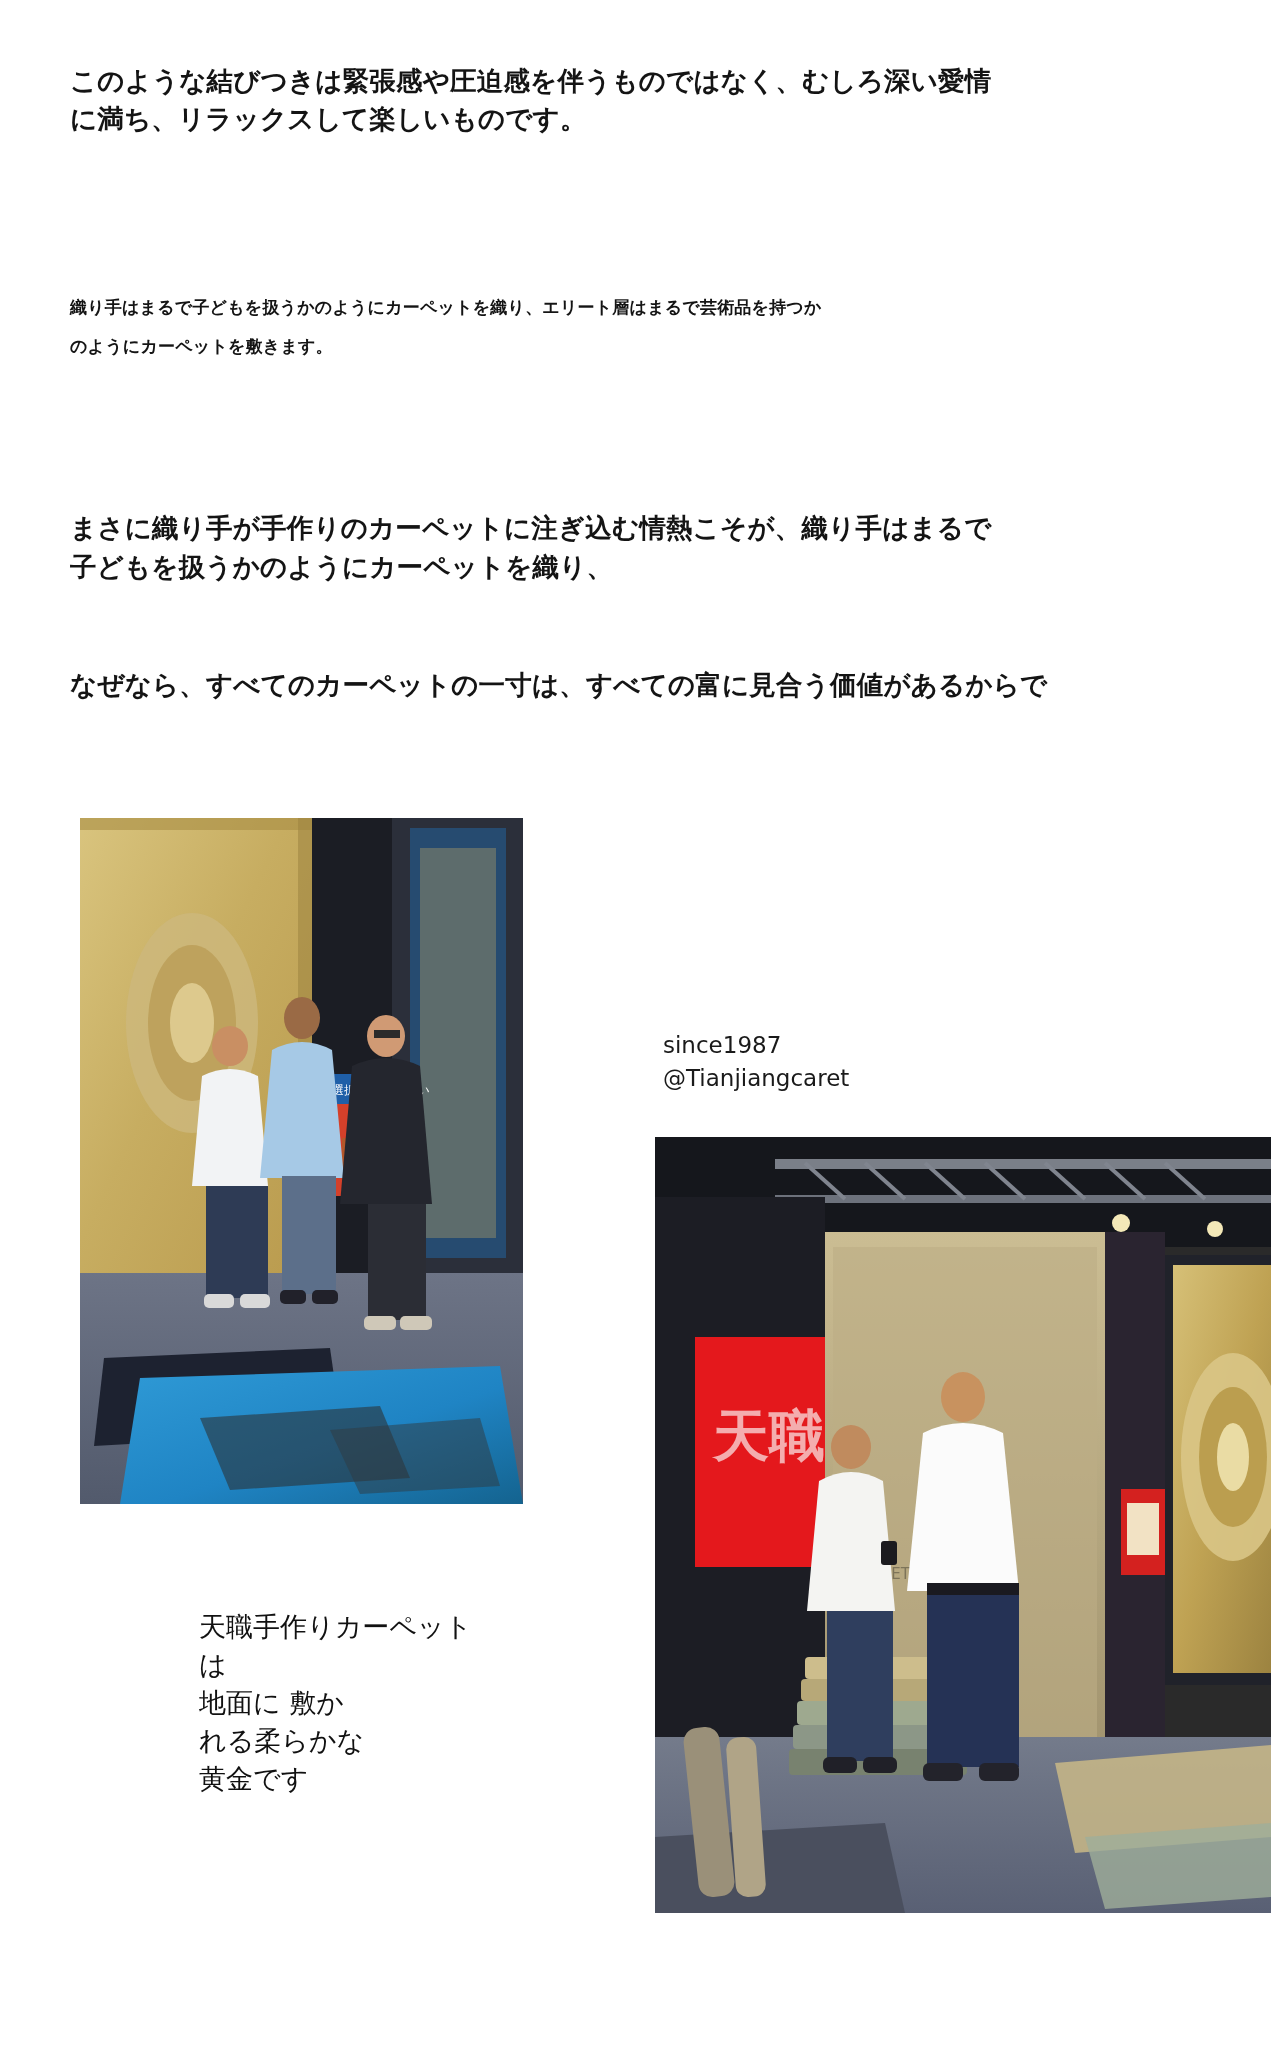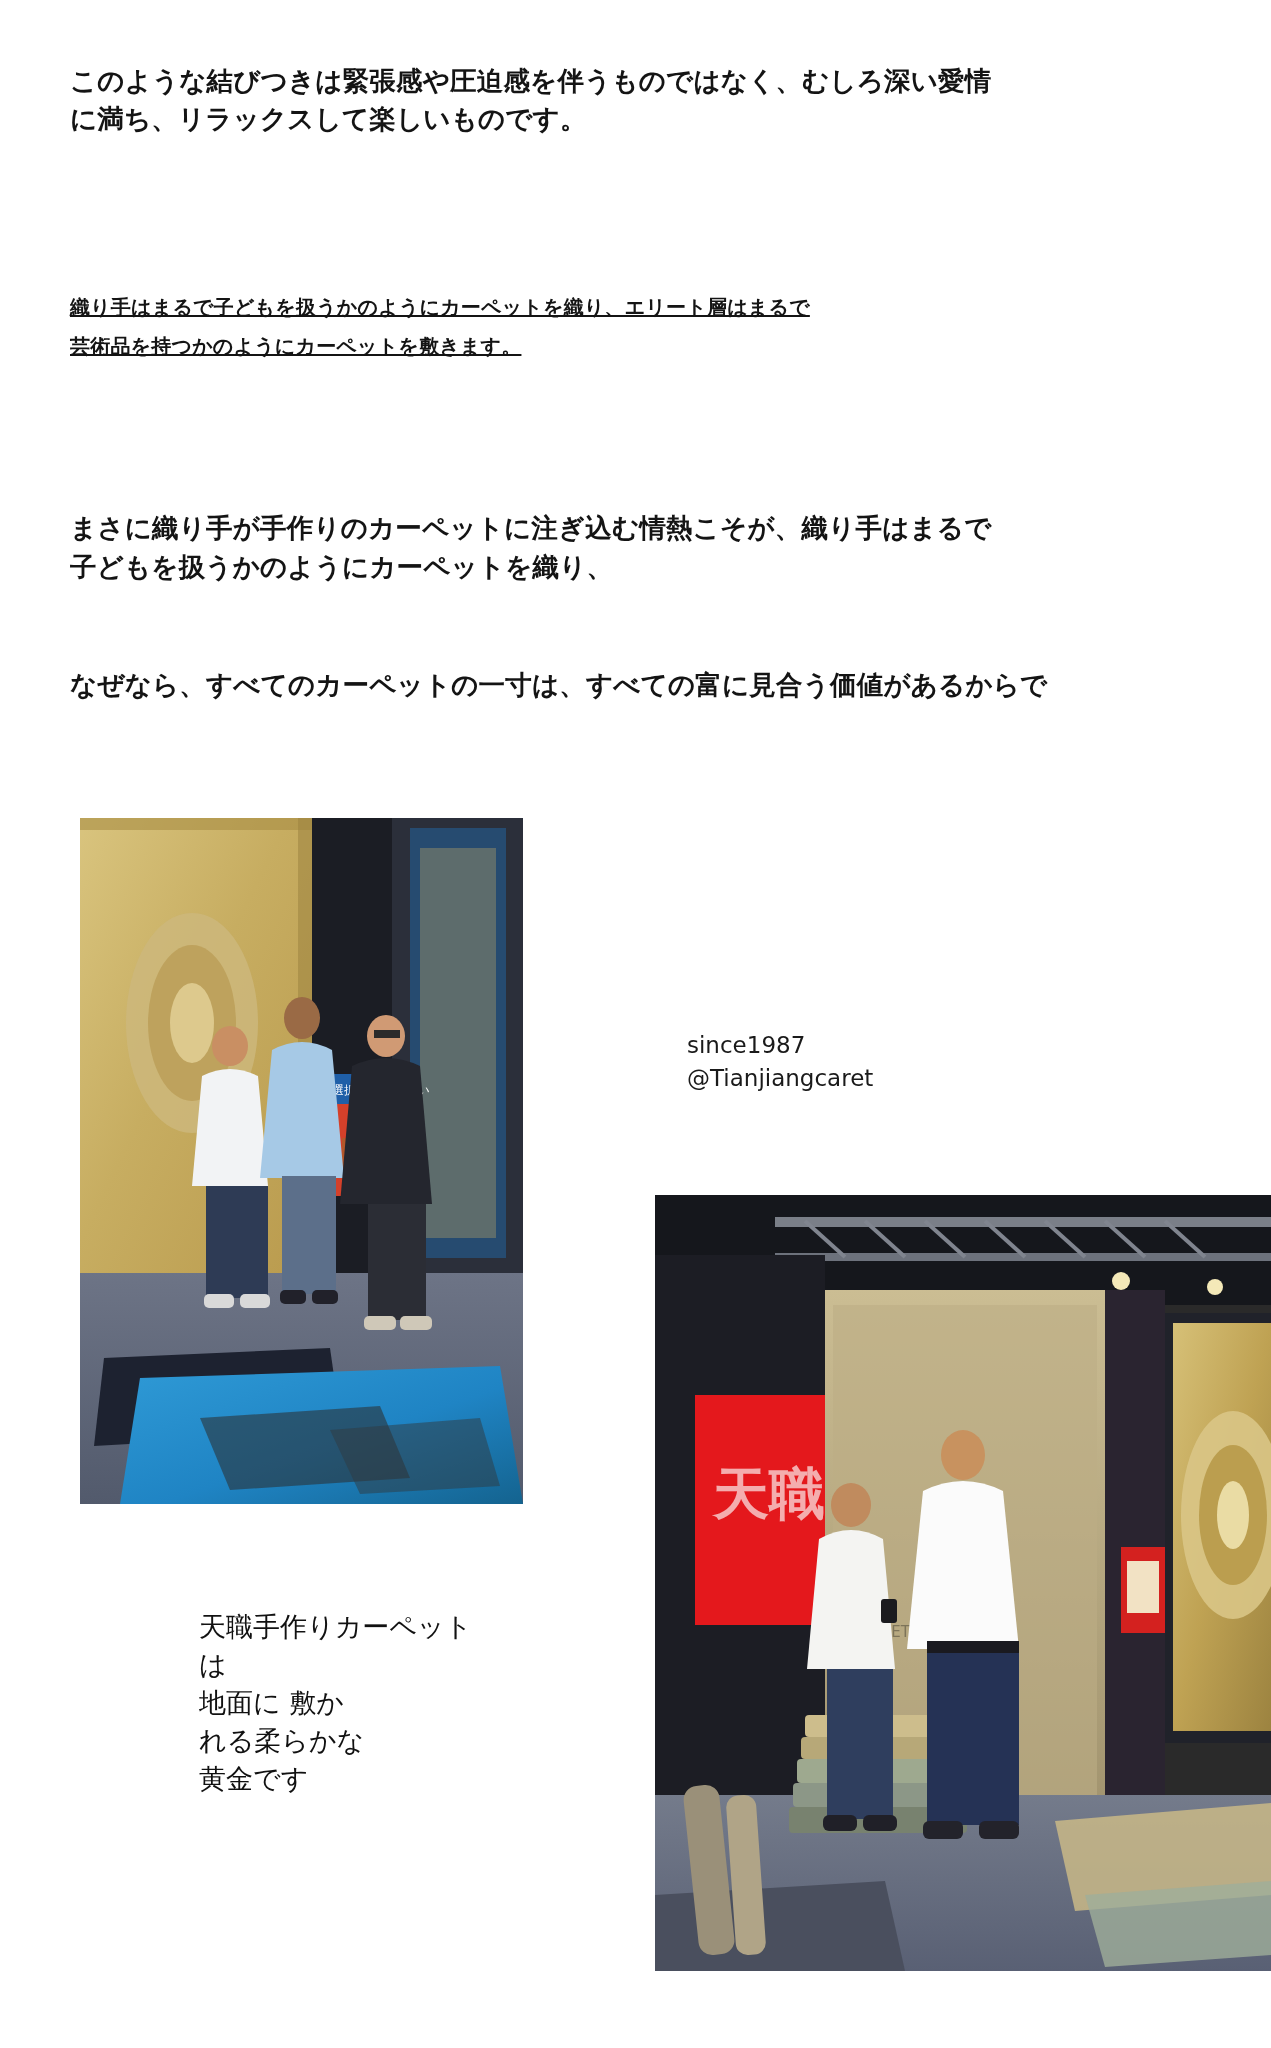--- a/index.html
+++ b/index.html
@@ -36,23 +36,22 @@
     left: 70px;
     top: 62px;
     width: 940px;
     font-size: 26.5px;
     line-height: 38px;
   }
   #para-2 {
     left: 70px;
     top: 288px;
     width: 760px;
-    font-size: 20px;
+    font-size: 17px;
     line-height: 39px;
-    text-decoration: underline;
   }
   #para-3 {
     left: 70px;
     top: 508px;
     width: 930px;
     font-size: 26.5px;
     line-height: 39px;
   }
   #para-4 {
     left: 70px;
@@ -65,21 +64,20 @@
 
   
   .brand {
     position: absolute;
     left: 663px;
     top: 1029px;
     font-size: 23px;
     line-height: 33px;
     font-weight: 400;
     color: #1a1a1a;
-    margin-left: 24px;
   }
   .brand .line {
     display: block;
   }
 
   
   #caption-left {
     position: absolute;
     left: 199px;
     top: 1608px;
@@ -99,21 +97,21 @@
   }
 
   #photo-left {
     left: 80px;
     top: 818px;
     width: 443px;
     height: 686px;
   }
   #photo-right {
     left: 655px;
-    top: 1195px;
+    top: 1137px;
     width: 616px;
     height: 776px;
   }
   .photo svg {
     display: block;
     width: 100%;
     height: 100%;
   }
 </style>
 </head>

